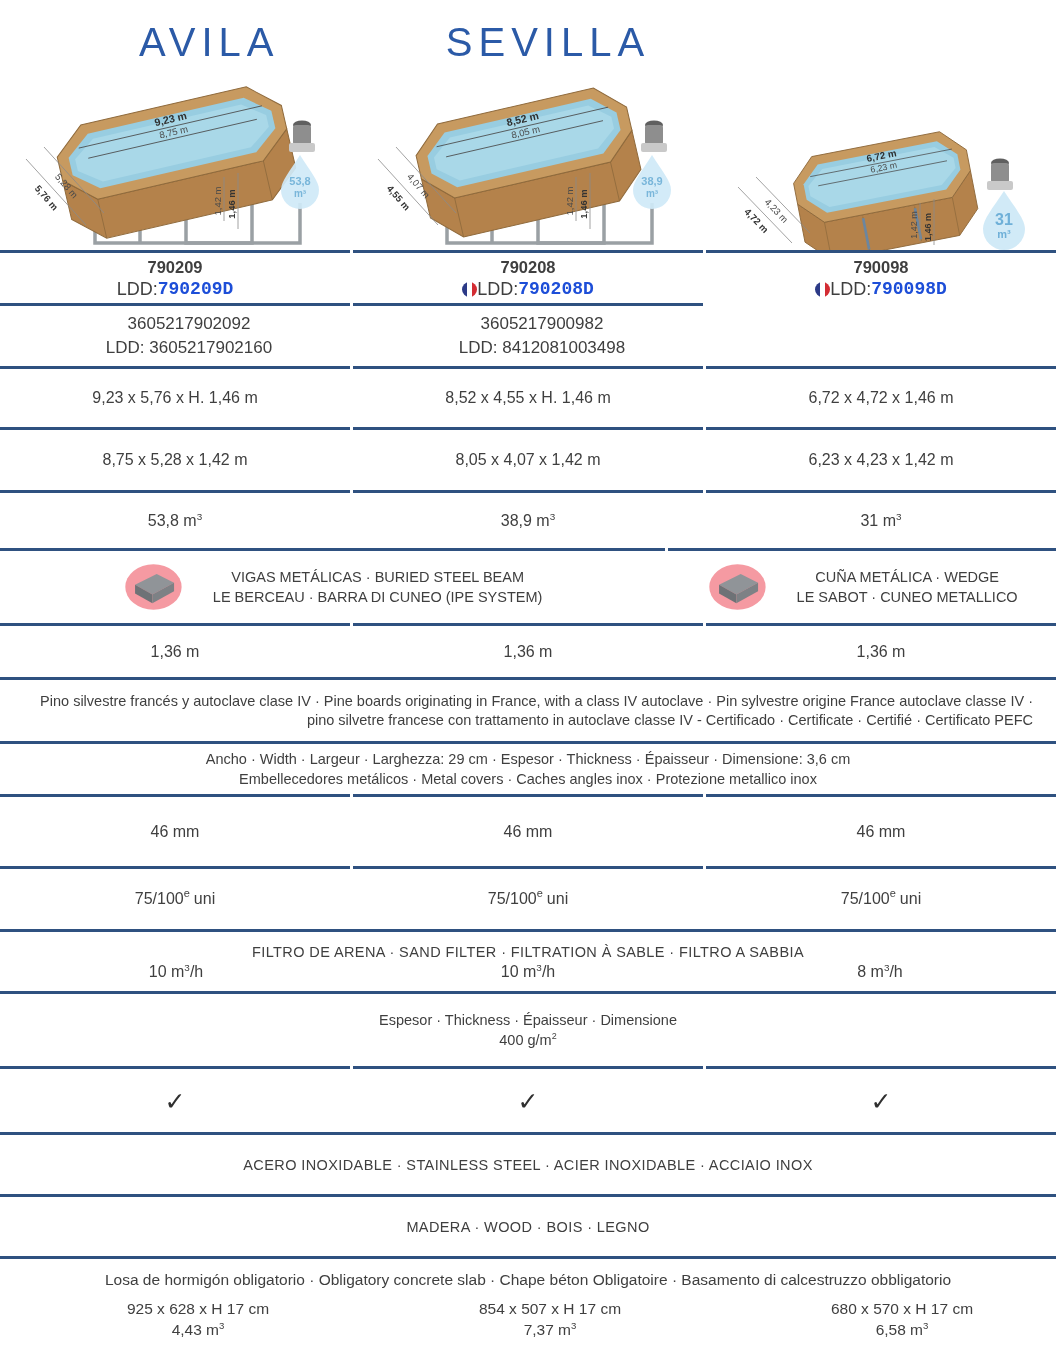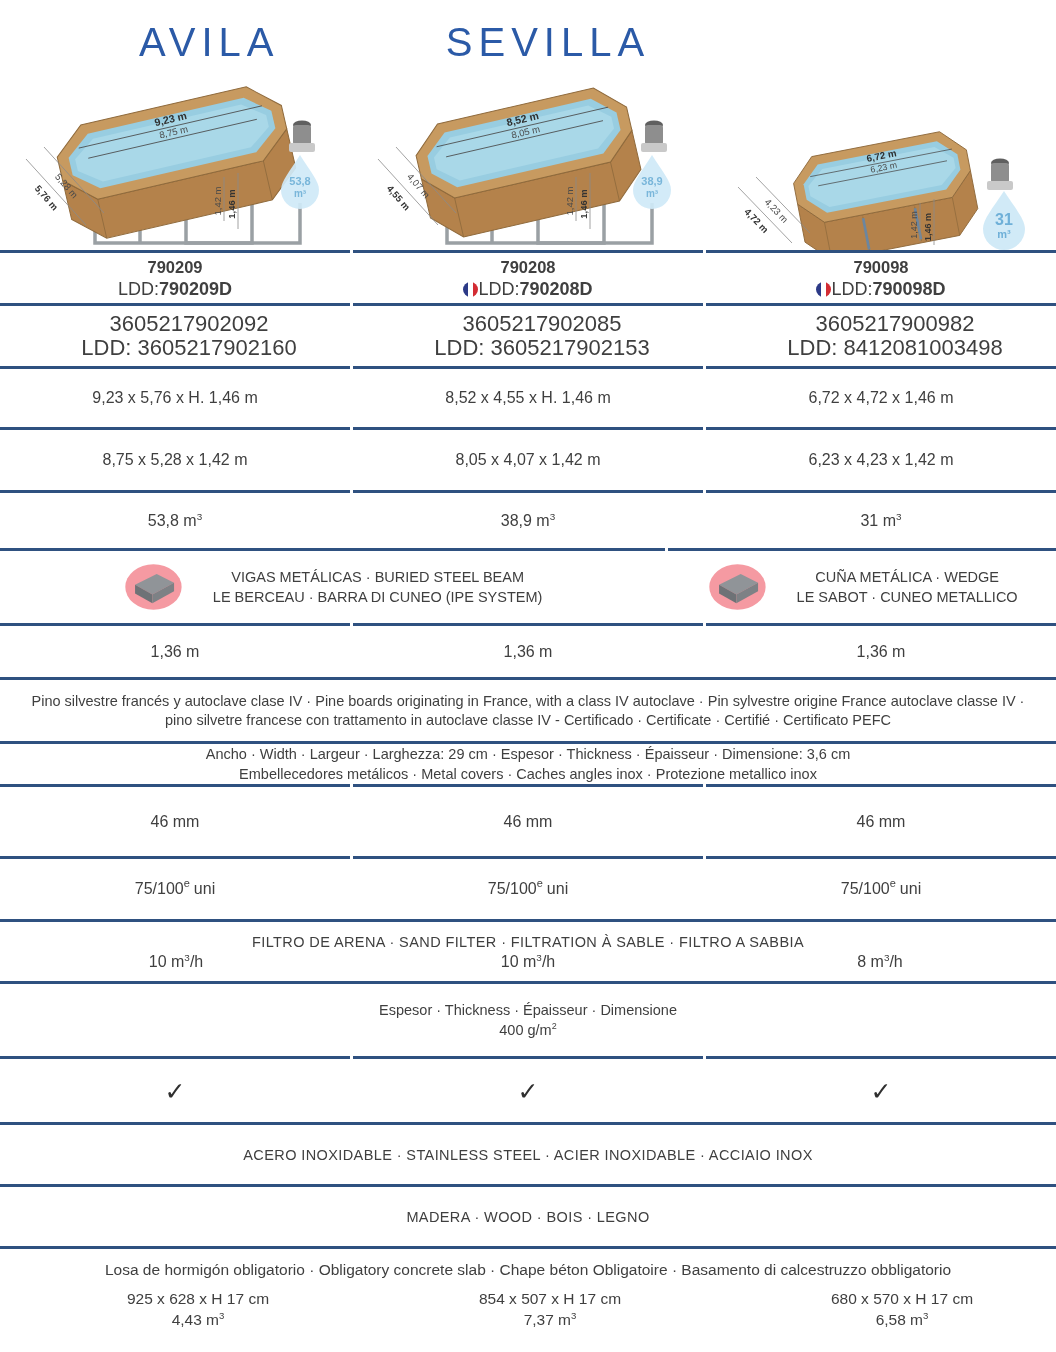--- a/index.html
+++ b/index.html
@@ -12,37 +12,37 @@
   .sheet{width:1056px;height:1352px;}
   .titles{height:85px;display:grid;grid-template-columns:1fr 1fr 1fr;align-items:center;padding-left:40px;}
   .title{color:var(--blue);font-size:40px;letter-spacing:6px;font-weight:500;text-align:center;}
   .pools{height:165px;display:grid;grid-template-columns:1fr 1fr 1fr;}
   .pools svg{width:100%;height:165px;display:block;}
   .r3{display:grid;grid-template-columns:1fr 1fr 1fr;column-gap:3px;}
   .r3.bt > div{border-top:3px solid var(--divider);align-items:center;}
   .full.bt{border-top:3px solid var(--divider);}
   .cell{display:flex;flex-direction:column;align-items:center;justify-content:center;text-align:center;font-size:16px;line-height:22px;}
   .full{display:flex;flex-direction:column;align-items:center;justify-content:center;text-align:center;font-size:14.5px;line-height:20px;}
-  b,strong{color:#404040;}
+  b,strong{color:#1d4ed8;font-family:Liberation Mono, monospace;}
   .codeline{font-weight:bold;font-size:16.5px;}
   .lddline{display:flex;align-items:center;font-size:18px;}
   .flag{width:15px;height:15px;border-radius:50%;display:inline-block;
         background:linear-gradient(90deg,#2c3a87 0 32%,#ffffff 32% 68%,#d32c33 68% 100%);}
-  .ean{font-size:22px;line-height:24px;padding-left:28px;}
+  .ean{font-size:17px;line-height:24px;padding-left:28px;}
   sup{font-size:0.62em;vertical-align:super;line-height:0;}
   .linersup{font-size:11px;position:relative;top:-7px;margin-right:4px;}
   .check{font-size:25px;color:#2f2f2f;}
   .rbeam{display:grid;grid-template-columns:63% 1fr;column-gap:3px;}
   .rbeam > div{border-top:3px solid var(--divider);display:flex;align-items:center;justify-content:center;gap:28px;}
   .beamtext{text-align:center;font-size:14.5px;line-height:20px;}
   .h-codes{height:53px}.h-ean{height:63px}.h-od{height:61px}.h-id{height:63px}.h-vol{height:58px}
-  .h-beam{height:75px}.h-wh{height:54px}.h-wood{height:64px}.h-ancho{height:43px}.h-mm{height:72px}
+  .h-beam{height:75px}.h-wh{height:54px}.h-wood{height:64px}.h-ancho{height:53px}.h-mm{height:72px}
   .h-liner{height:63px}.h-filtro{height:62px}.h-esp{height:75px}.h-chk{height:66px}
   .h-acero{height:62px}.h-madera{height:62px}.h-losa{height:95px}
-  .wood-par{max-width:1010px;font-size:14.5px;line-height:19px;}
+  .wood-par{max-width:1010px;font-size:14.5px;line-height:19px;text-align:right;}
   .caps{letter-spacing:0.4px;}
   .filtro-vals{display:grid;grid-template-columns:1fr 1fr 1fr;width:100%;margin-top:0;}
   .filtro-vals div{font-size:16px;}
   .pallet{display:grid;grid-template-columns:1fr 1fr 1fr;width:100%;margin-top:8px;margin-left:44px;}
   .pallet div{font-size:15.5px;line-height:21px;}
   .losa-line{font-size:15.5px;}
 </style>
 </head>
 <body>
 
@@ -204,24 +204,20 @@
         </span>
     </div>
   </div>
 
   <div class="r3 bt h-ean">
     <div class="cell ean">
       <span>3605217902092</span>
       <span>LDD: 3605217902160</span>
     </div>
     <div class="cell ean">
-      <span>3605217902085</span>
-      <span>LDD: 3605217902153</span>
-    </div>
-    <div class="cell ean">
       <span>3605217900982</span>
       <span>LDD:  8412081003498</span>
     </div>
   </div>
 
   <div class="r3 bt h-od">
     <div class="cell">9,23 x 5,76 x H. 1,46 m</div>
     <div class="cell">8,52 x 4,55 x H. 1,46 m</div>
     <div class="cell">6,72 x 4,72 x 1,46 m</div>
   </div>

